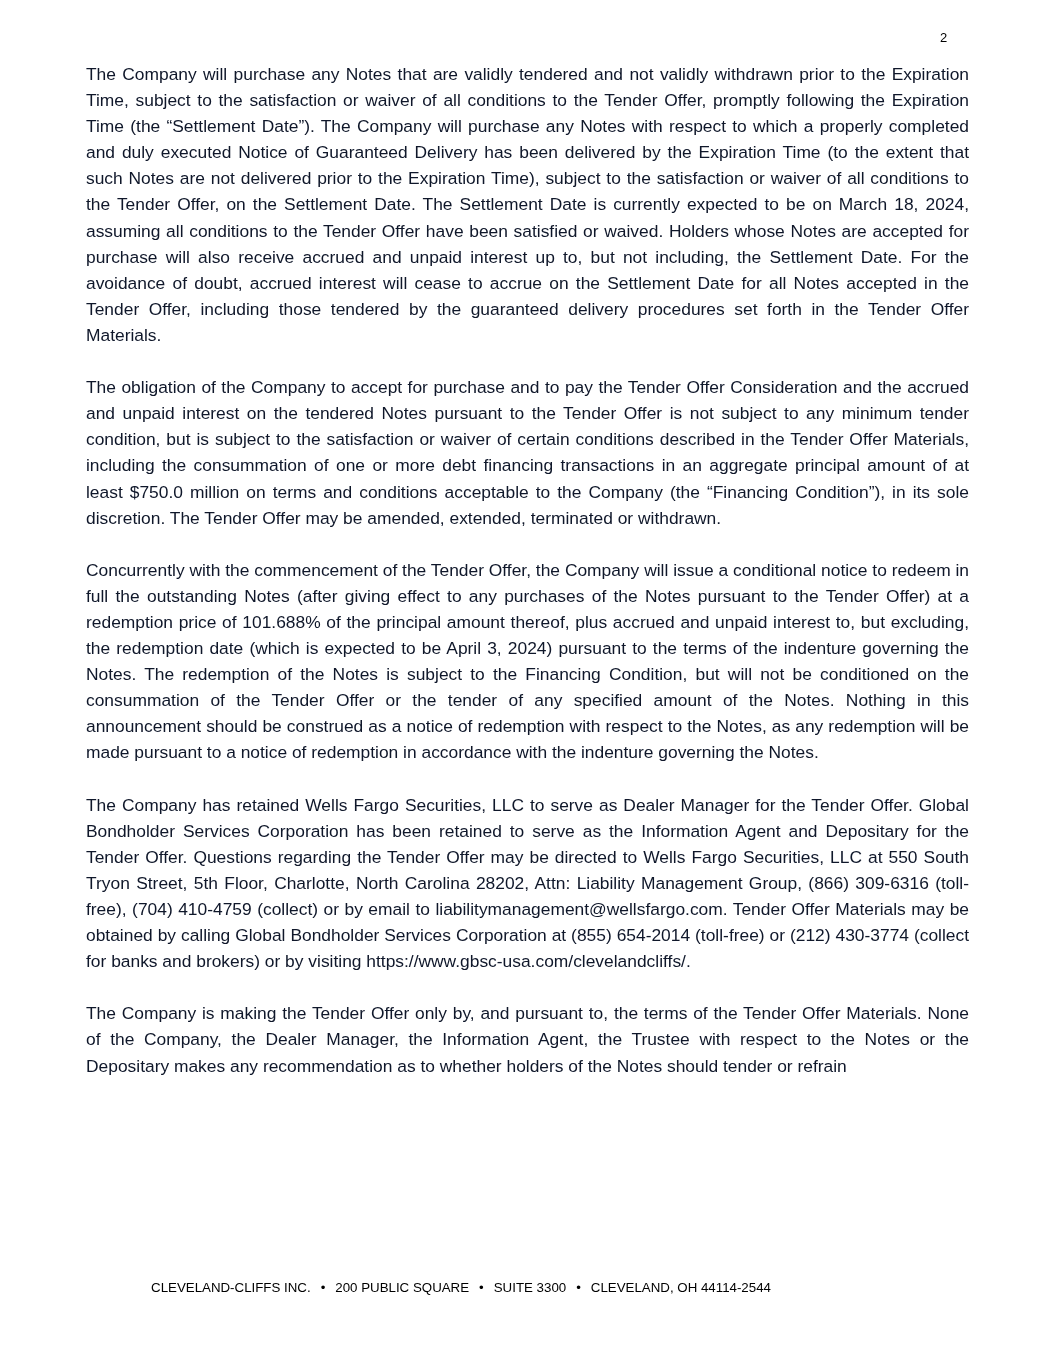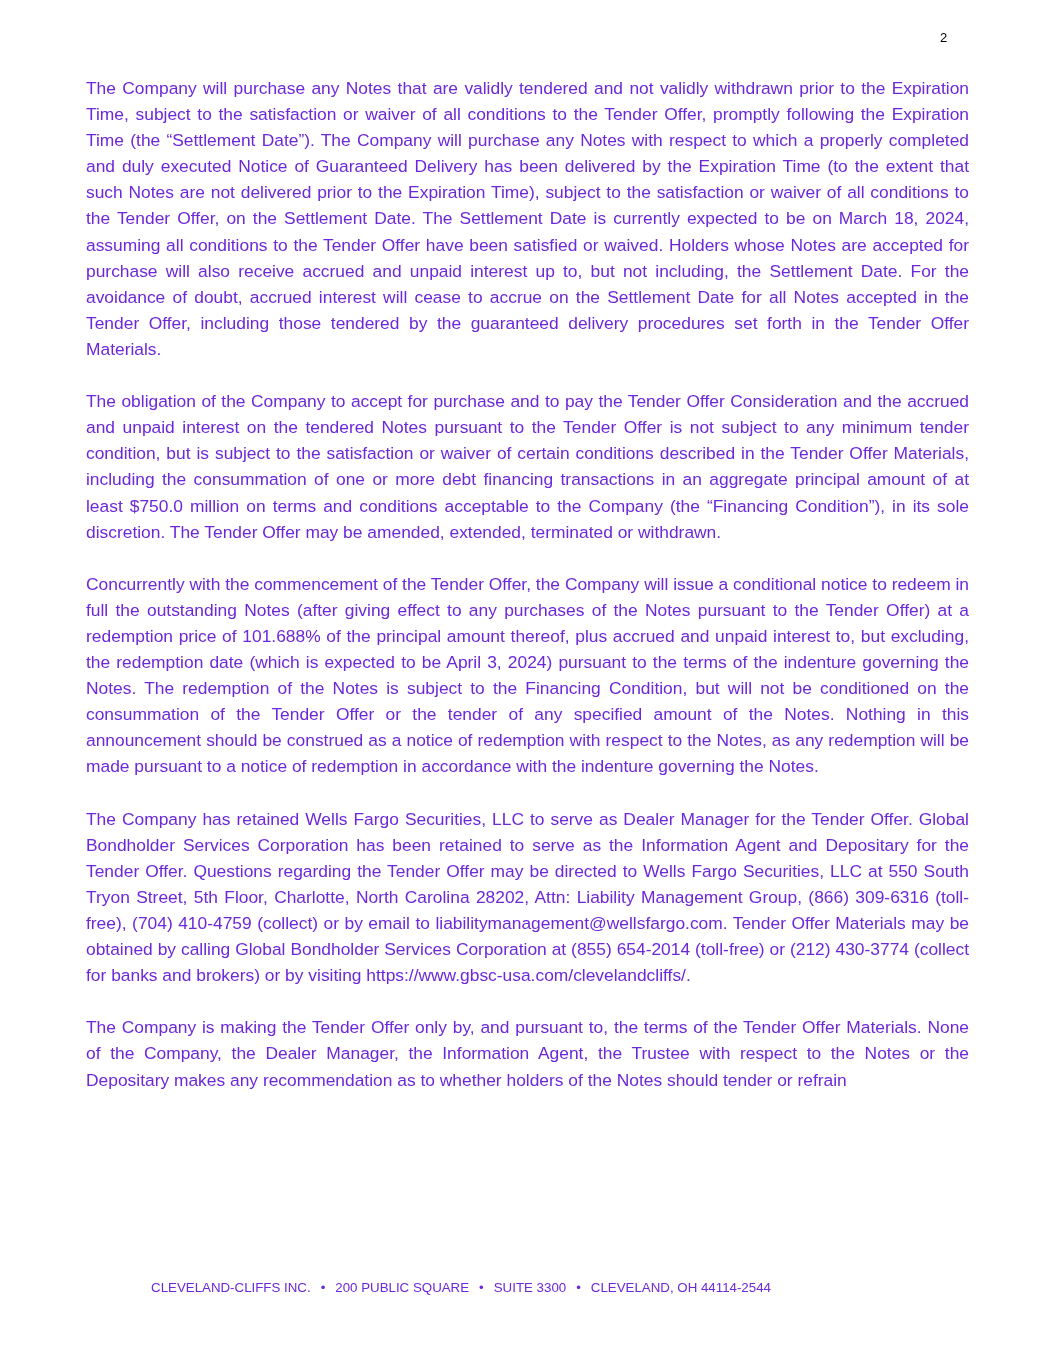--- a/index.html
+++ b/index.html
@@ -2,30 +2,30 @@
 <html><head>
 <meta charset="utf-8">
 <style>
   html, body { margin: 0; padding: 0; background: #ffffff; }
   body { width: 1055px; height: 1365px; position: relative; overflow: hidden; }
   .page-number {
     position: absolute; top: 30px; left: 940px;
     font-family: "Liberation Sans", sans-serif; font-size: 13px; color: #000;
   }
   .content {
-    position: absolute; top: 75px; left: 86px; width: 883px;
+    position: absolute; top: 61px; left: 86px; width: 883px;
     font-family: "Liberation Sans", sans-serif; font-size: 17.4px;
-    line-height: 26.1px; color: #6d28d9;
+    line-height: 26.1px; color: #0f172a;
   }
   .content p {
     margin: 0 0 26.1px 0; text-align: justify; text-align-last: left;
   }
   .footer {
     position: absolute; top: 1280px; left: 0; width: 922px; text-align: center;
-    font-family: "Liberation Sans", sans-serif; font-size: 13.3px; color: #6d28d9;
+    font-family: "Liberation Sans", sans-serif; font-size: 13.3px; color: #000000;
     white-space: pre;
   }
   .footer .sep { padding: 0 10px; }
 </style>
 </head>
 <body>
 
 <div class="page-number">2</div>
 
 <div class="content">

